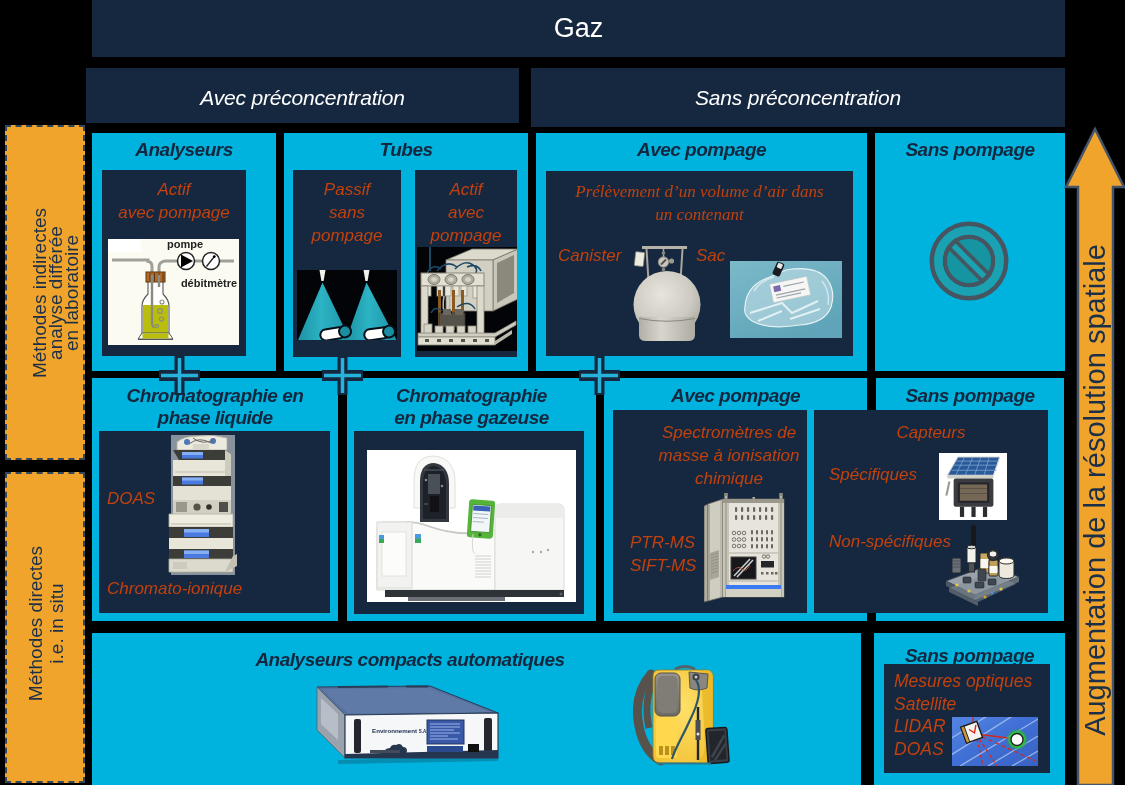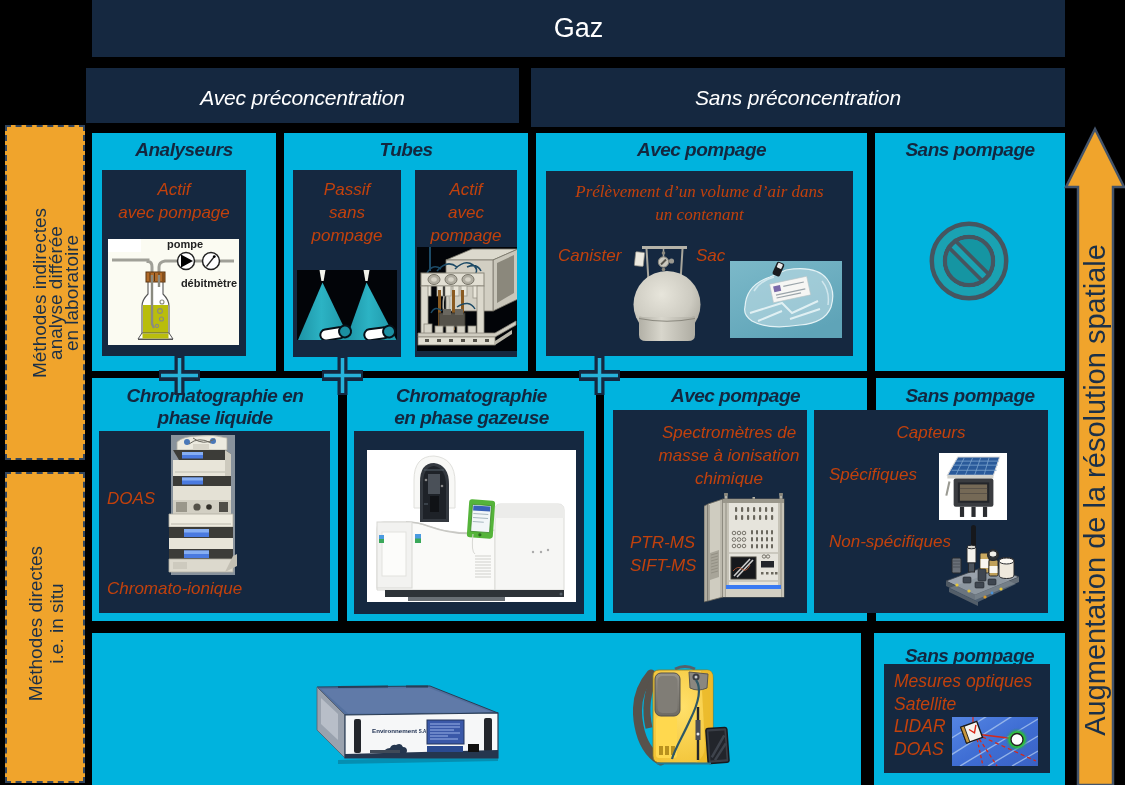--- a/index.html
+++ b/index.html
@@ -477,20 +477,21 @@
     <circle cx="12" cy="60" r="1.6" fill="#e8c83a"></circle>
       <circle cx="24" cy="66" r="1.6" fill="#e8c83a"></circle>
     <circle cx="40" cy="72" r="1.6" fill="#d89a2a"></circle>
       <circle cx="56" cy="64" r="1.6" fill="#e8c83a"></circle>
     <circle cx="47" cy="68" r="1.4" fill="#4a90d8"></circle>
   </svg>
 
   <div class="abs cyan" style="left:92px;top:633px;width:769px;height:152px;"></div>
   <div class="abs cyan" style="left:874px;top:633px;width:191px;height:152px;"></div>
 
+  <div class="abs ttl" style="left:210px;top:649px;width:400px;">Analyseurs compacts automatiques</div>
   <div class="abs ttl" style="left:874px;top:645px;width:191px;">Sans pompage</div>
 
   <svg class="abs" style="left:308px;top:678px;" width="196" height="90" viewBox="0 0 196 90">
 
     <path d="M30 82 L190 78 L190 83 L30 86 Z" fill="#0a6a84" opacity="0.5"></path>
 
     <polygon points="9,9 122,8 190,35 37,37" fill="#54709e" stroke="#2a3c55" stroke-width="1"></polygon>
     <polygon points="13,11 121,10 183,34 40,35.5" fill="#607aa8"></polygon>
     <path d="M30 9 L80 8.5 M98 8.5 L120 8.5" stroke="#2a3c55" stroke-width="2"></path>
 

